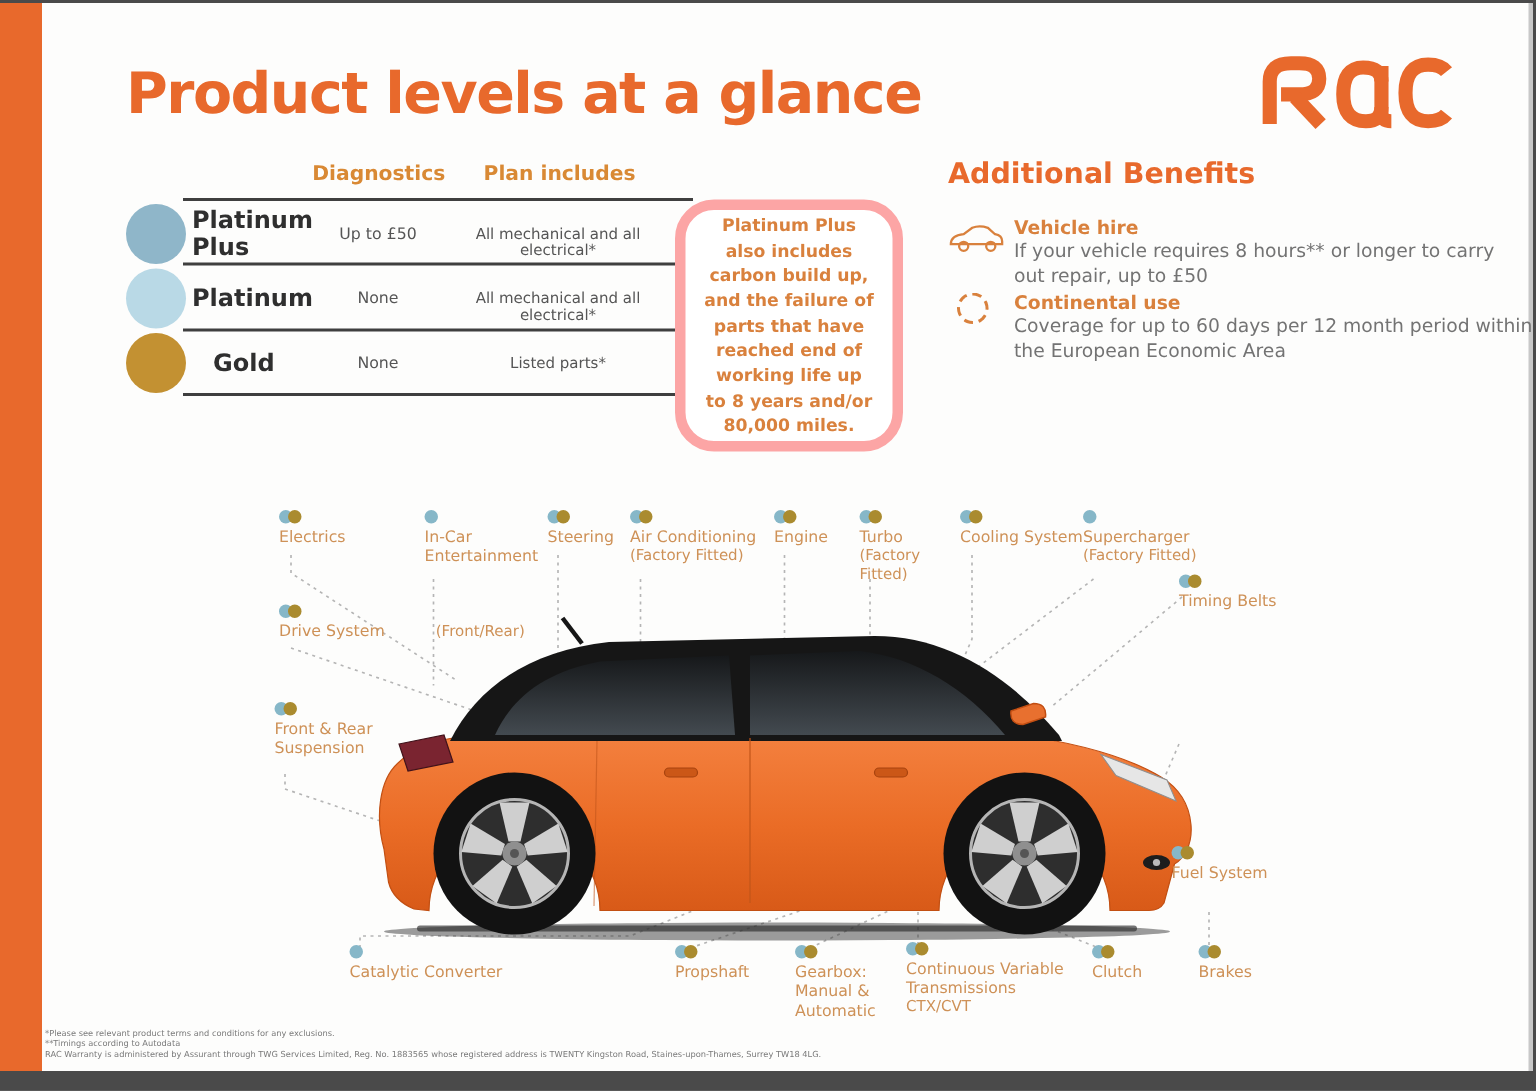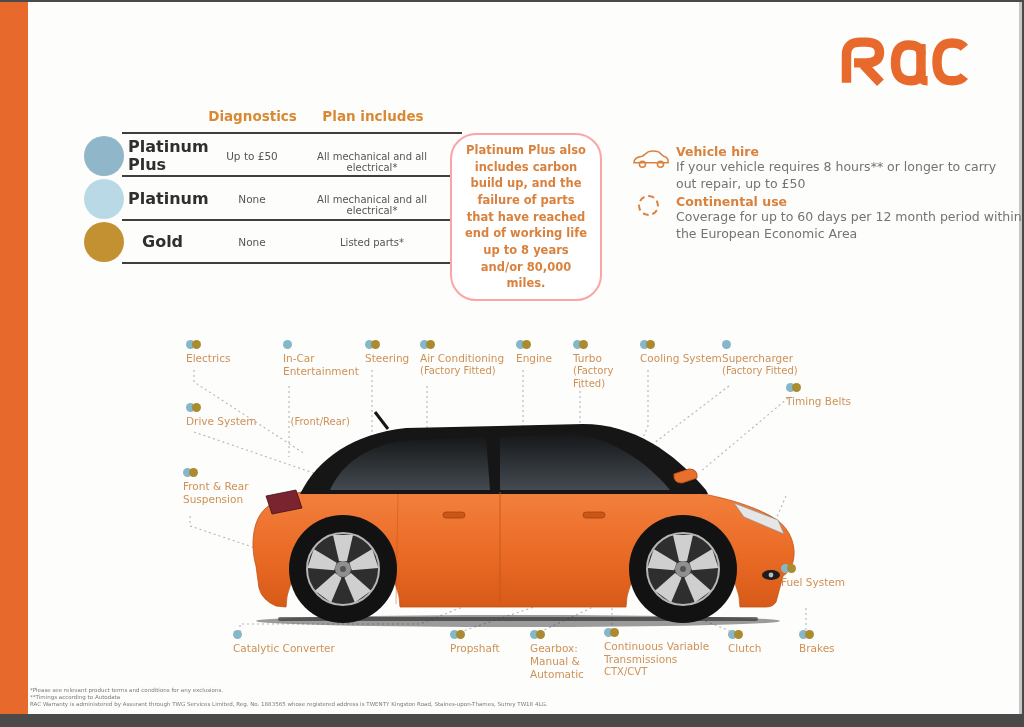--- a/index.html
+++ b/index.html
@@ -14,21 +14,21 @@
   .logo{position:absolute;left:838px;top:30px;}
 
   
   .tier-circle{position:absolute;width:40px;height:40px;border-radius:50%;}
   .tline{position:absolute;height:2px;background:#3f3f3f;}
   .col-head{position:absolute;font-size:13.5px;font-weight:bold;color:#d98934;text-align:center;}
   .tier-name{position:absolute;font-size:16px;font-weight:600;color:#2f2f2f;line-height:1.15;}
   .tier-cell{position:absolute;font-size:10.5px;color:#555;text-align:center;}
 
   .callout{position:absolute;left:450px;top:131px;width:152px;height:168px;background:#fff;
-           border:2px solid #fca5a5;border-radius:26px;box-sizing:border-box;
+           border:7px solid #fca5a5;border-radius:26px;box-sizing:border-box;
            display:flex;align-items:center;justify-content:center;padding:10px 12px;}
   .callout-text{font-size:11.5px;font-weight:bold;color:#d9813d;text-align:center;line-height:1.45;}
 
   
   .benefits-title{position:absolute;left:632px;top:103px;font-size:19px;font-weight:bold;color:#e8692c;}
   .benefit-label{position:absolute;font-size:12.5px;font-weight:bold;color:#d9813d;}
   .benefit-text{position:absolute;font-size:12.5px;color:#737373;line-height:1.35;}
   .benefit-icon{position:absolute;}
   .dashed-circle{width:21px;height:21px;border:2px dashed #d9813d;border-radius:50%;box-sizing:border-box;}
 
@@ -48,20 +48,21 @@
   .footer-line{position:absolute;left:30px;font-size:6px;color:#7a7a7a;
                transform:scale(.92);transform-origin:left top;white-space:nowrap;}
 </style>
 </head>
 <body>
 
 <div class="stage">
   <div class="sheet">
     <div class="orange-strip"></div>
 
+    <div class="page-title">Product levels at a glance</div>
 
     <div class="logo">
       <svg width="132" height="58" viewBox="0 0 140 58">
         <g fill="none" stroke="#e8692c" stroke-width="10">
           <path d="M9,52 V22 Q9,9 24,9 H30 Q44,9 44,20 Q44,31 30,31 H17"></path>
           <path d="M27,33 L45,52"></path>
           <path d="M88,22 Q88,12 75,12 Q61,12 61,31 Q61,50 77,50 Q88,50 88,40"></path>
           <path d="M88,11 V44 Q88,50 95,50"></path>
           <path d="M134,15 Q130,10 121,10 Q105,10 105,30 Q105,50 121,50 Q130,50 134,45"></path>
         </g>
@@ -89,20 +90,21 @@
     <div class="tier-cell" style="left:297px;top:192px;width:150px;font-size:10px;">All mechanical and all electrical*</div>
 
     <div class="tier-name" style="left:142px;top:231px;width:110px;">Gold</div>
     <div class="tier-cell" style="left:202px;top:234px;width:100px;">None</div>
     <div class="tier-cell" style="left:297px;top:235px;width:150px;font-size:10px;">Listed parts*</div>
 
     <div class="callout">
       <div class="callout-text">Platinum Plus also includes carbon build up, and the failure of parts that have reached end of working life up to 8 years and/or 80,000 miles.</div>
     </div>
 
+    <div class="benefits-title">Additional Benefits</div>
 
     <div class="benefit-icon" style="left:632px;top:146px;">
       <svg width="38" height="22" viewBox="0 0 40 22">
         <g fill="none" stroke="#d9813d" stroke-width="1.6">
           <path d="M2,15 Q2,9 11,8 L17,3.5 Q22,1.5 28,3.5 L33,8 Q38,9 38,13 L38,15 Z"></path>
           <circle cx="11" cy="16.5" r="3.2"></circle>
           <circle cx="30" cy="16.5" r="3.2"></circle>
         </g>
       </svg>
     </div>

